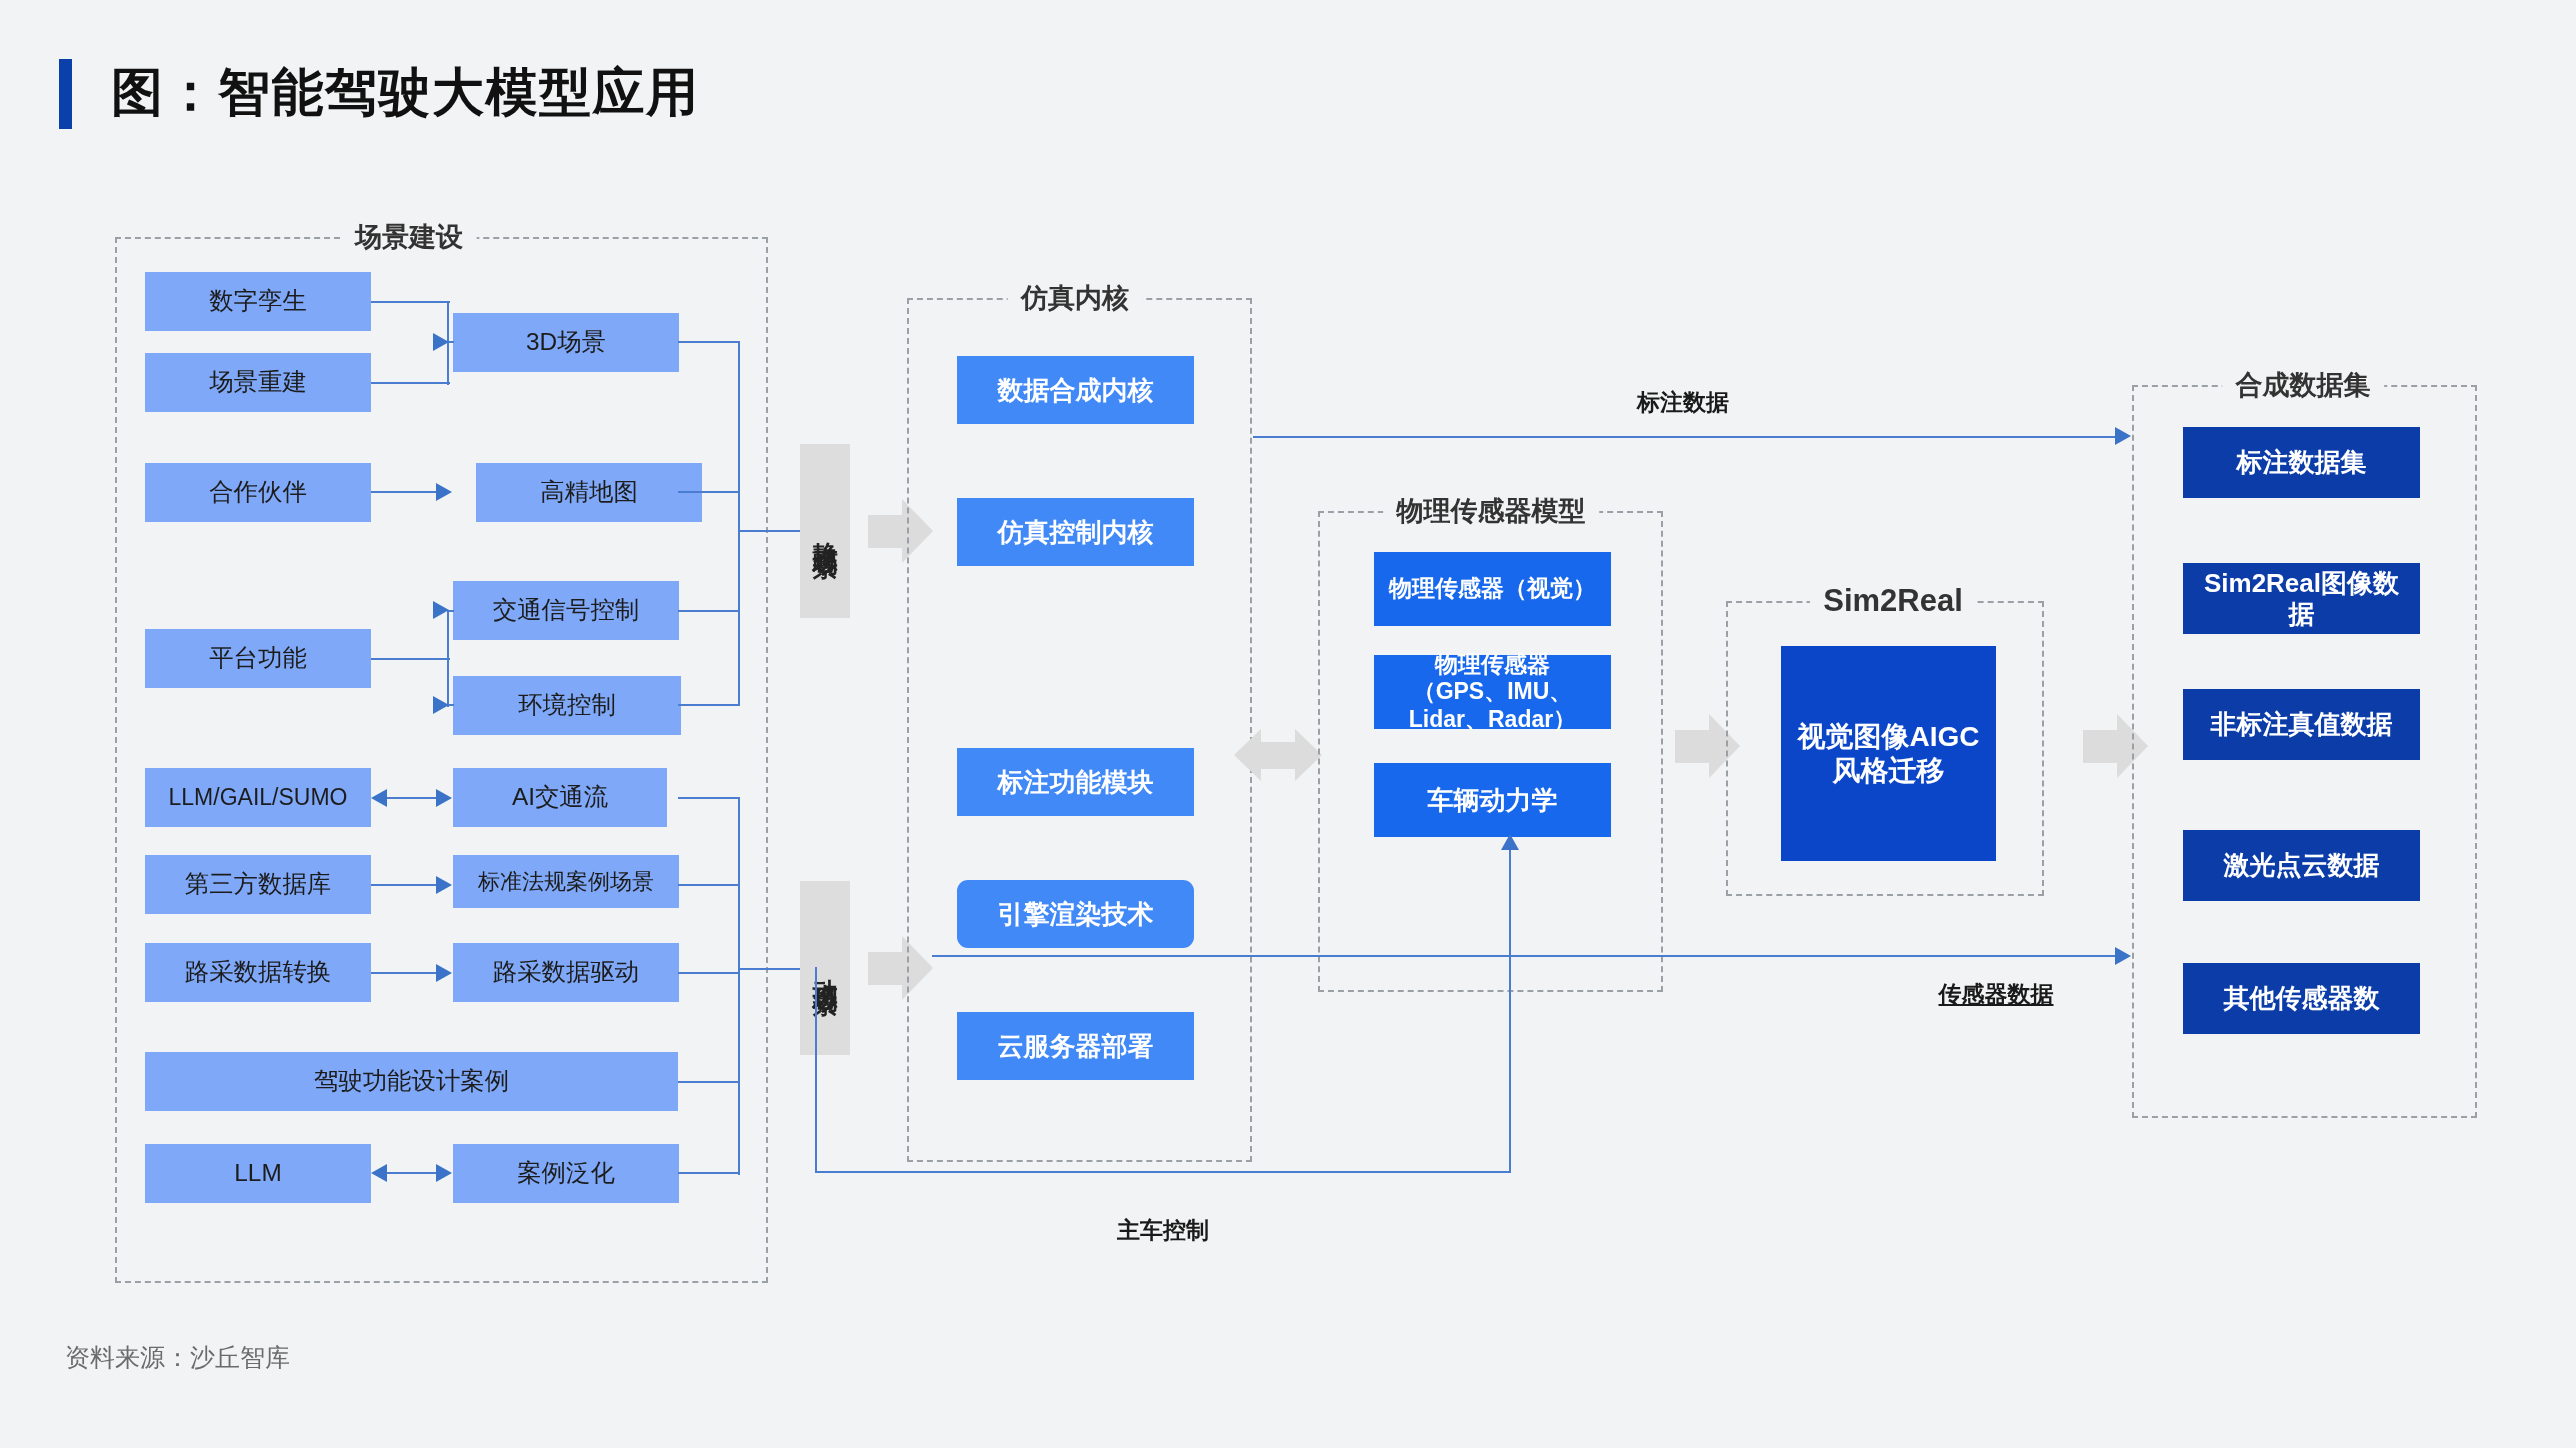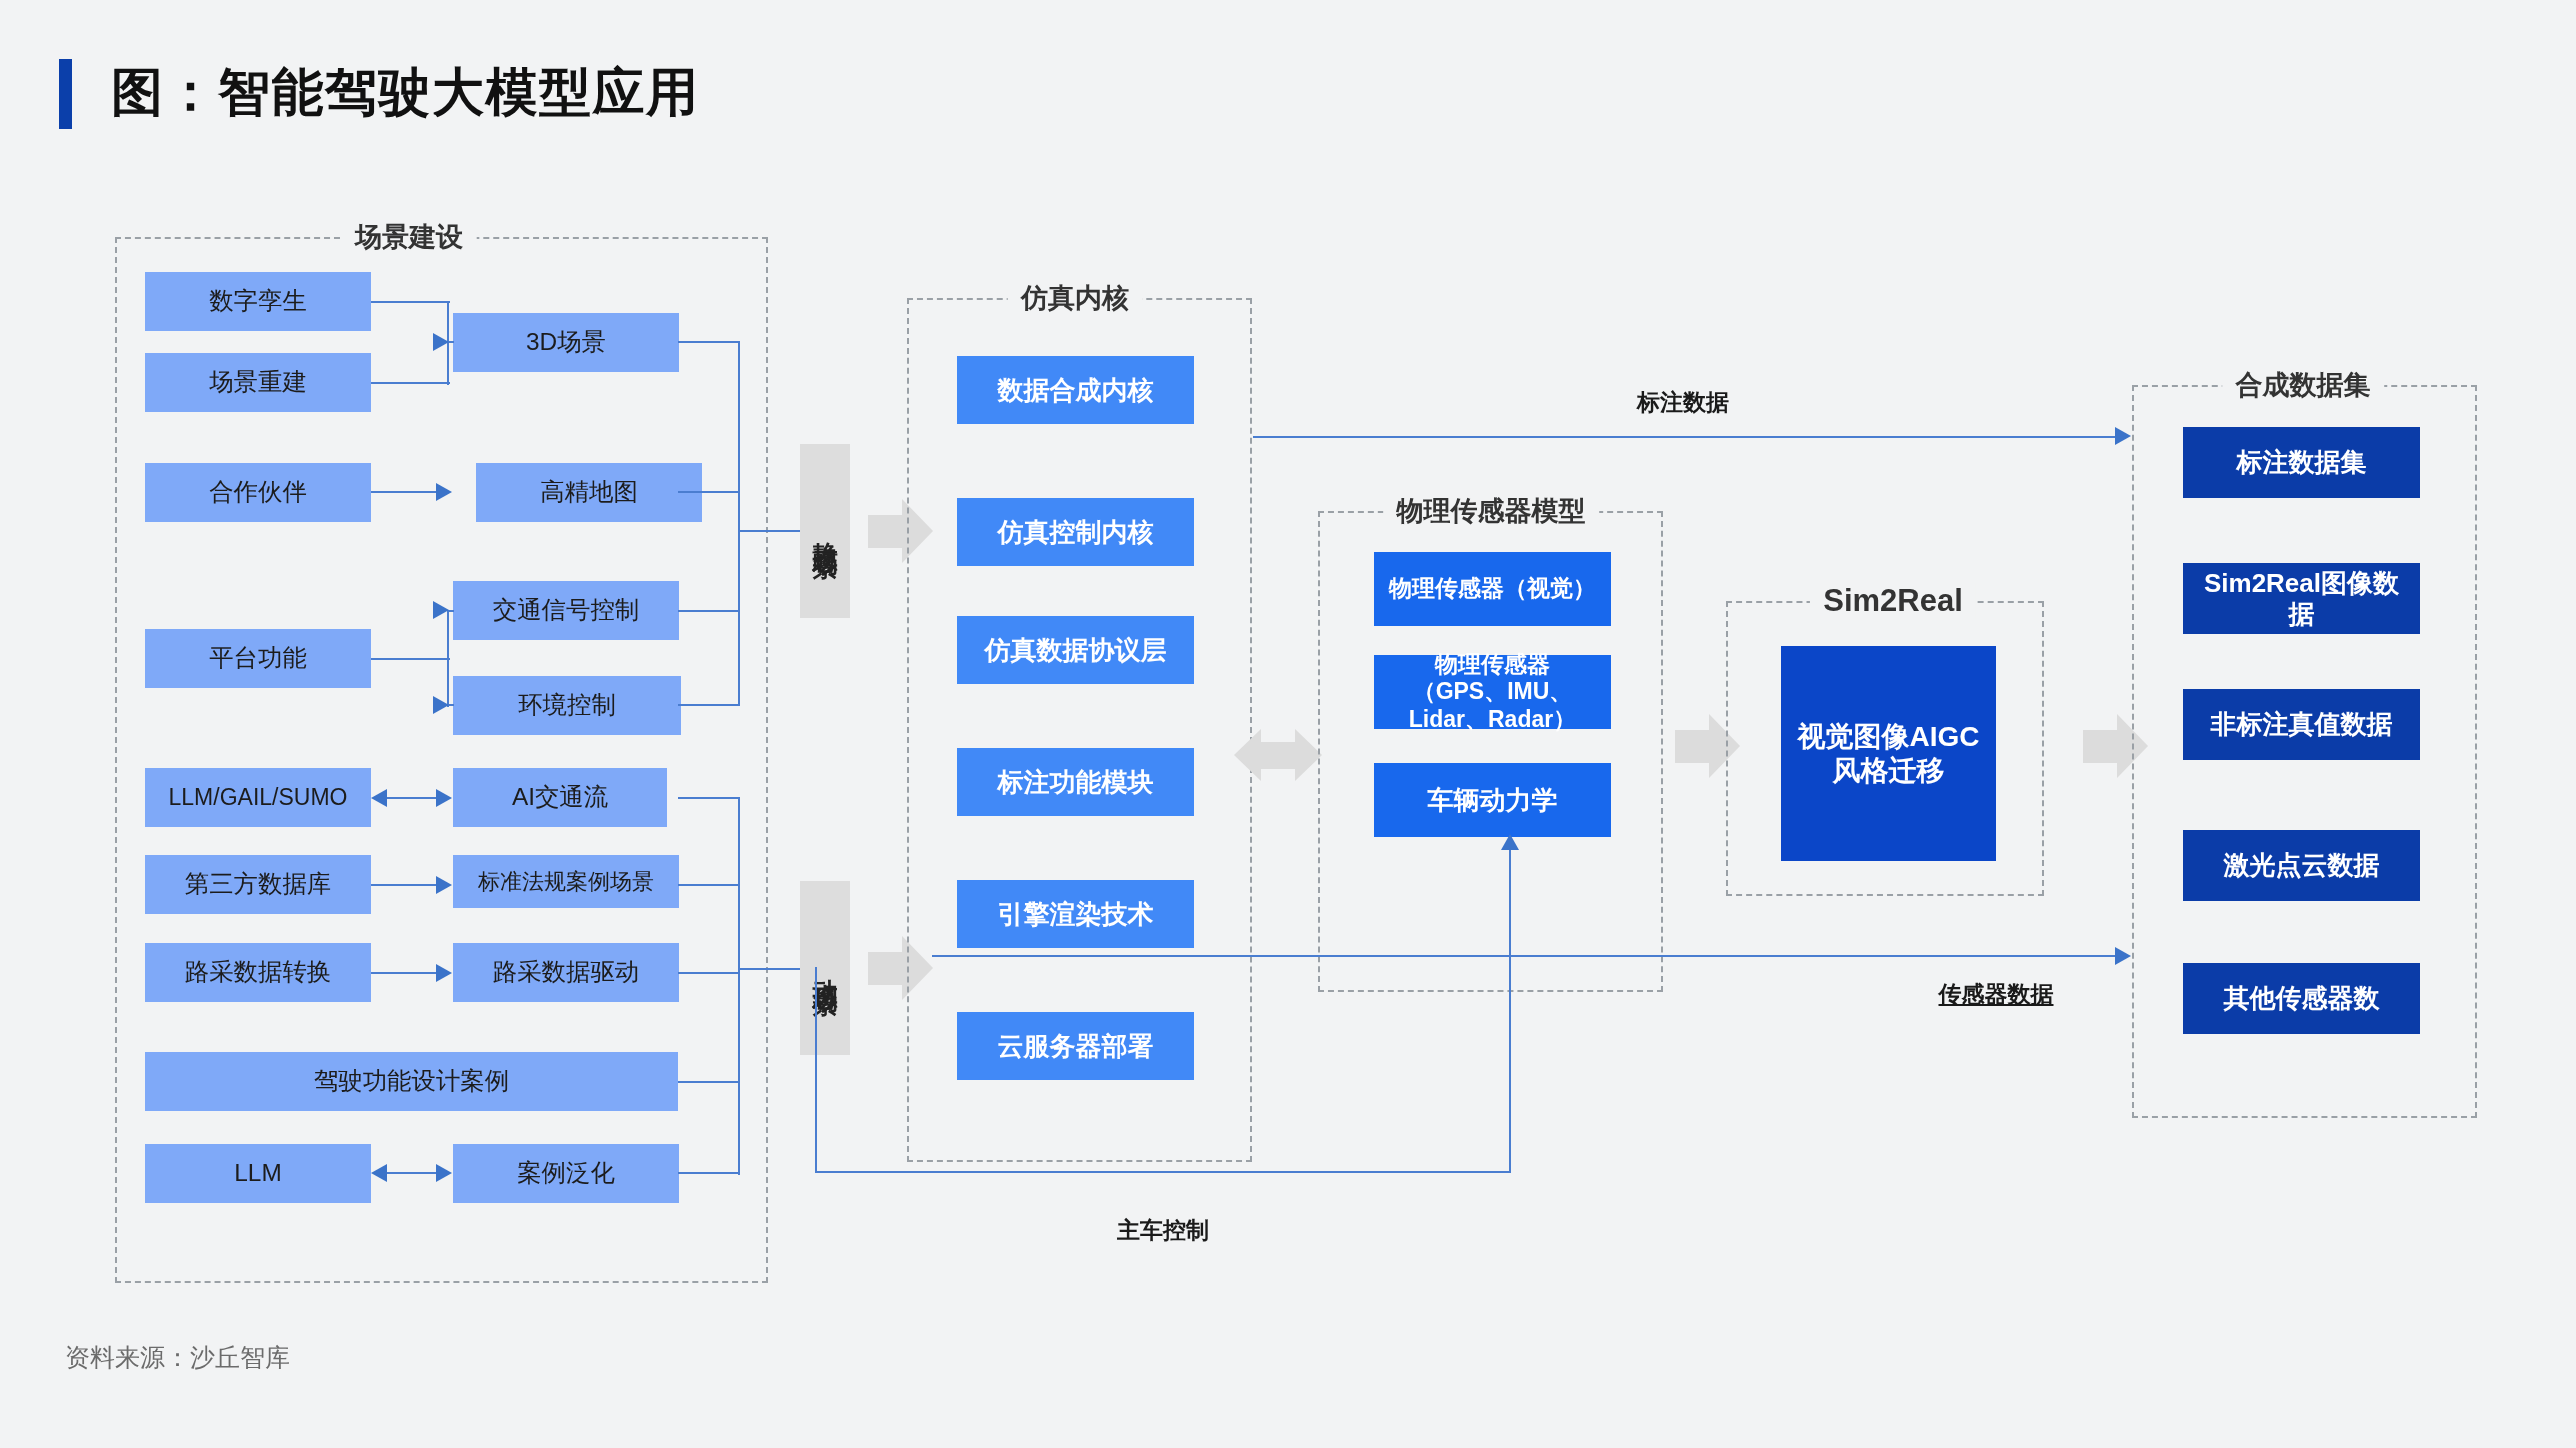--- a/index.html
+++ b/index.html
@@ -132,23 +132,22 @@
   <div class="blockarrow ba-right" style="left:868px;top:515px;"></div>
 
   <div class="node n-gray" style="left:800px;top:881px;width:50px;height:174px;">动态场景</div>
   <div class="blockarrow ba-right" style="left:868px;top:952px;"></div>
 
   <div class="panel" style="left:907px;top:298px;width:345px;height:864px;"></div>
   <div class="panel-title" style="left:1075px;top:298px;">仿真内核</div>
 
   <div class="node n-blue" style="left:957px;top:356px;width:237px;height:68px;">数据合成内核</div>
   <div class="node n-blue" style="left:957px;top:498px;width:237px;height:68px;">仿真控制内核</div>
-  <div class="node n-blue" style="left:957px;top:616px;width:237px;height:68px;">仿真数据协议层</div>
   <div class="node n-blue" style="left:957px;top:748px;width:237px;height:68px;">标注功能模块</div>
-  <div class="node n-blue" style="left:957px;top:880px;width:237px;height:68px;">引擎渲染技术</div>
+  <div class="node n-blue" style="left:957px;top:880px;width:237px;height:68px;border-radius:11px;">引擎渲染技术</div>
   <div class="node n-blue" style="left:957px;top:1012px;width:237px;height:68px;">云服务器部署</div>
 
   <div class="blockarrow ba-both" style="left:1261px;top:742px;"></div>
 
   <div class="panel" style="left:1318px;top:511px;width:345px;height:481px;"></div>
   <div class="panel-title" style="left:1491px;top:511px;">物理传感器模型</div>
 
   <div class="node n-strongblue" style="left:1374px;top:552px;width:237px;height:74px;">物理传感器（视觉）</div>
   <div class="node n-strongblue" style="left:1374px;top:655px;width:237px;height:74px;white-space:pre-line;">物理传感器
 （GPS、IMU、

